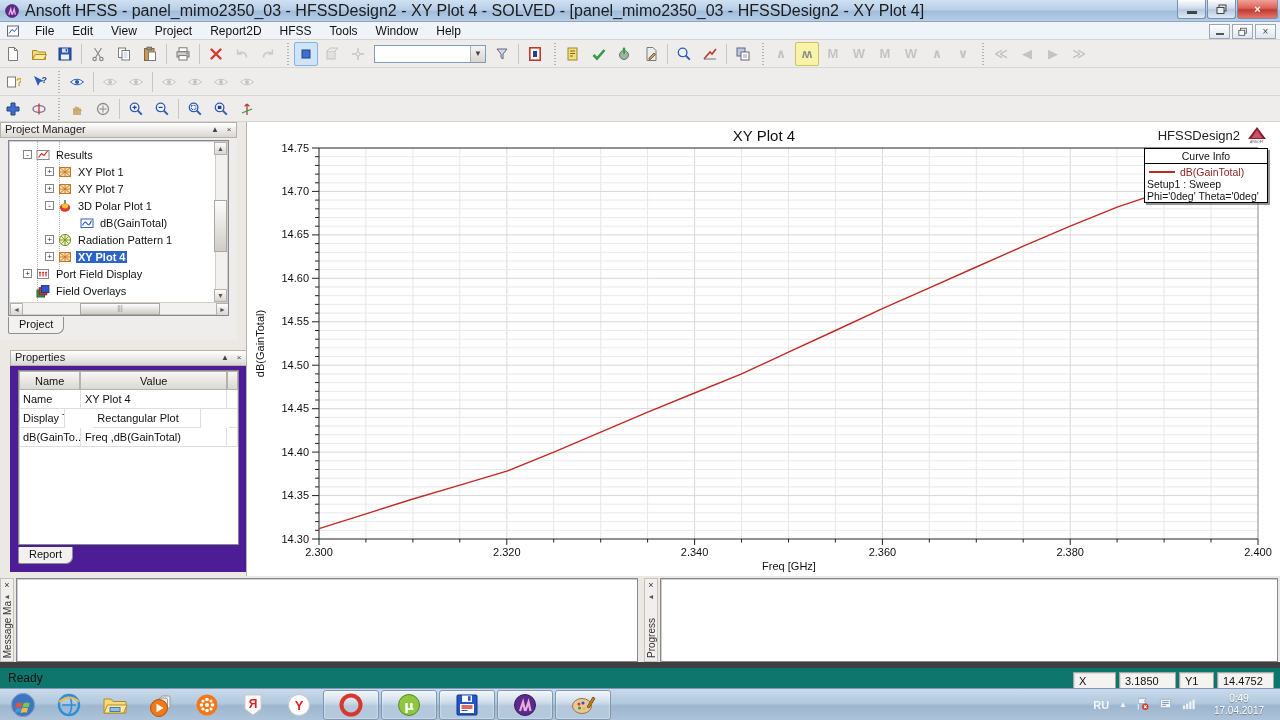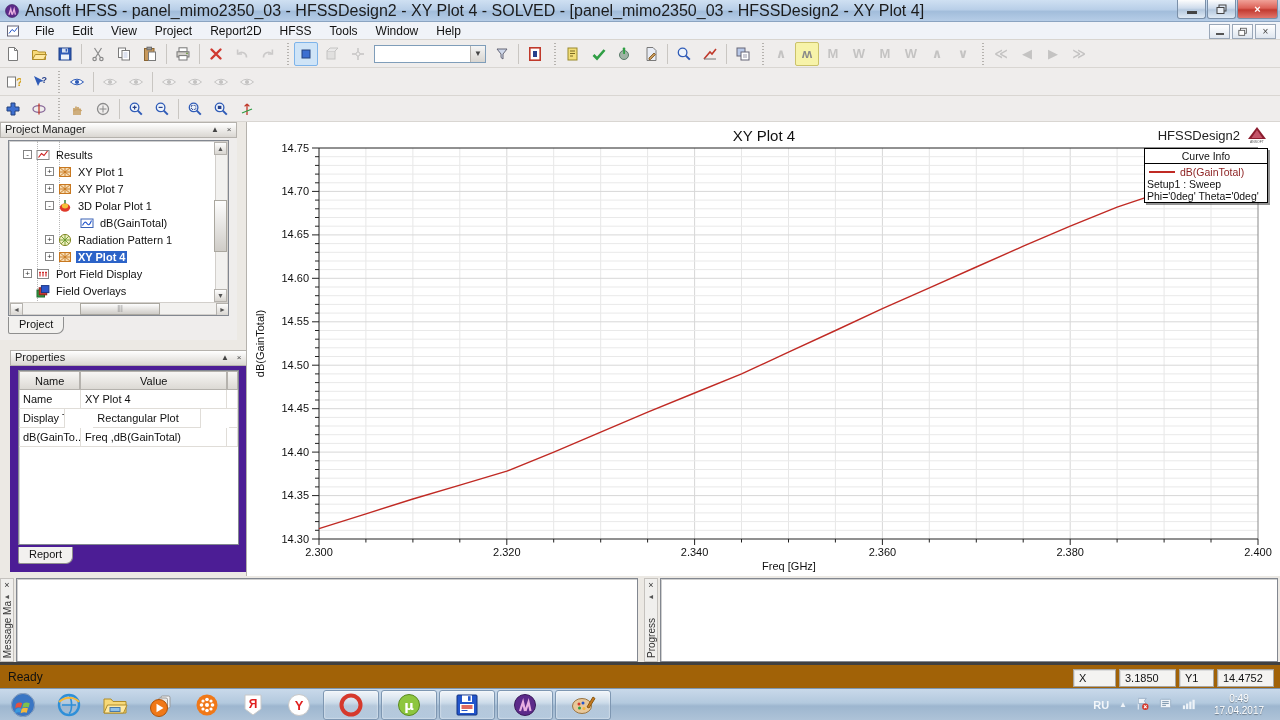--- a/index.html
+++ b/index.html
@@ -95,21 +95,21 @@
 
   
   .dockpane { top:578px; height:84px; }
   .strip { width:14px; height:84px; background:#f0efed; border:1px solid #c5c2be; position:absolute;
     display:flex; flex-direction:column; align-items:center; }
   .strip .sx { font-size:9px; color:#333; margin-top:1px; }
   .strip .sarr { font-size:7px; color:#555; margin-top:3px; }
   .vlabel { writing-mode:vertical-rl; transform:rotate(180deg); font-size:10px; color:#333; margin-top:auto; margin-bottom:3px; }
 
   
-  #statusbar { left:0; top:662px; width:1280px; height:26px; background:#a16207; border-top:3px solid #404040;
+  #statusbar { left:0; top:662px; width:1280px; height:26px; background:#0f766e; border-top:6px solid #404040;
     display:flex; align-items:center; }
   .stfield { height:18px; border:1px solid #a8a5a0; box-shadow:inset 1px 1px 0 #dcdcdc; background:#f4f3f1;
     font-size:11px; color:#111; display:flex; align-items:center; padding-left:5px; position:absolute; top:4px; }
 
   
   #taskbar { left:0; top:688px; width:1280px; height:32px;
     background:linear-gradient(180deg,#cuddle,#9db6cf);
     background:linear-gradient(180deg,#c9d9ea 0%,#b3c9de 45%,#9db6cf 55%,#aec3d8 100%);
     border-top:1px solid #7e97b2; display:flex; align-items:center; }
   .tk-app { width:46px; height:30px; display:flex; align-items:center; justify-content:center; }

